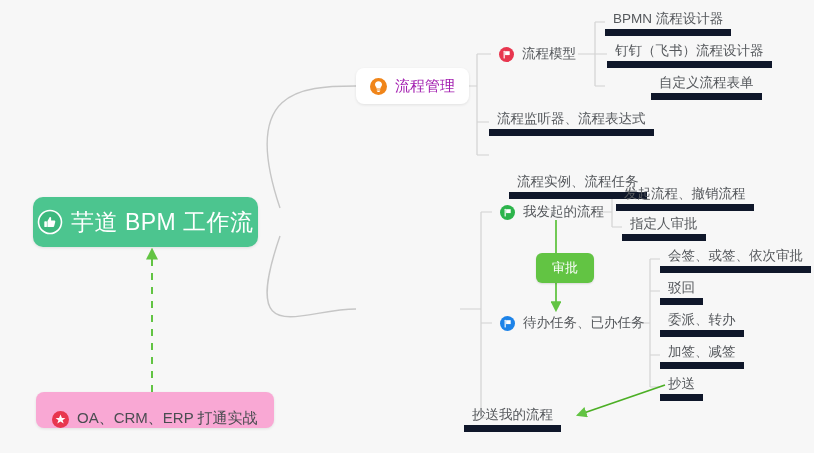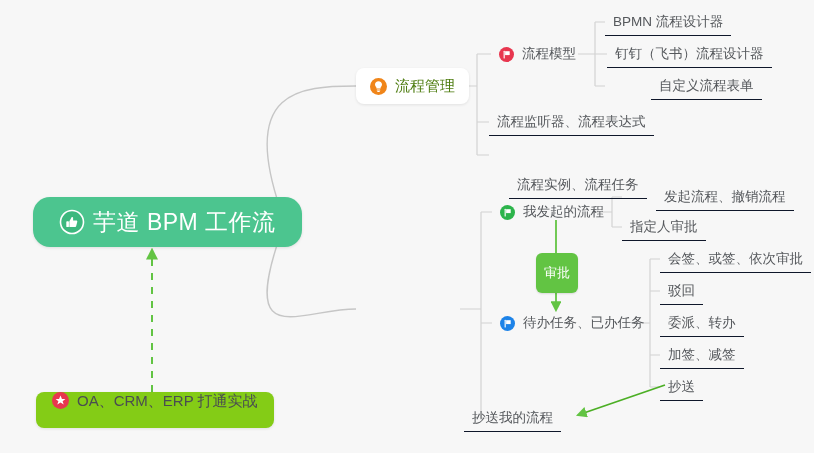--- a/index.html
+++ b/index.html
@@ -11,22 +11,22 @@
     position:relative;
   }
   #canvas{position:absolute;left:0;top:0;width:814px;height:453px;}
   svg.links{position:absolute;left:0;top:0;width:814px;height:453px;pointer-events:none;}
 
   
   .root-node{
     position:absolute;
     display:flex;align-items:center;
     box-sizing:border-box;
-    border-radius:17px;
-    padding:0 26px;
+    border-radius:10px;
+    padding:0 4px;
     height:50px;
     background:#4cc58f;
     box-shadow:0 1px 3px rgba(0,0,0,0.10);
   }
   .root-label{
     color:#ffffff;
     font-size:23px;
     letter-spacing:.5px;
     white-space:nowrap;
   }
@@ -36,67 +36,67 @@
     position:absolute;
     display:flex;align-items:center;
     box-sizing:border-box;
     background:#ffffff;
     border-radius:8px;
     height:36px;
     padding:0 14px;
     box-shadow:0 1px 3px rgba(0,0,0,0.09);
   }
   .card-label{
-    color:#4d7c0f;
+    color:#a21caf;
     font-size:15px;
     white-space:nowrap;
   }
 
   
   .callout-node{
     position:absolute;
-    display:flex;align-items:flex-start;
-    box-sizing:border-box;
-    background:#84cc16;
+    display:flex;align-items:flex-end;
+    box-sizing:border-box;
+    background:#f9a8d4;
     border-radius:8px;
     height:36px;
     padding:0 16px;
     box-shadow:0 1px 3px rgba(0,0,0,0.09);
   }
   .callout-label{
     color:#4a4d51;
     font-size:15px;
     white-space:nowrap;
   }
 
   
   .leaf-node{
     position:absolute;
     display:flex;align-items:center;
     box-sizing:border-box;
     height:28px;
     padding:0 8px 0 8px;
-    border-bottom:1px solid #0f172a;
+    border-bottom:7px solid #0f172a;
     white-space:nowrap;
   }
   .leaf-label{
     color:#55585c;
     font-size:13.5px;
     white-space:nowrap;
   }
 
   
   .badge-node{
     position:absolute;
     display:flex;align-items:center;justify-content:center;
     box-sizing:border-box;
     background:#62c443;
     border-radius:6px;
-    padding:0 8px;
-    height:40px;
+    padding:0 16px;
+    height:30px;
     box-shadow:0 1px 2px rgba(0,0,0,0.12);
   }
   .badge-label{
     color:#ffffff;
     font-size:13px;
     white-space:nowrap;
   }
 
   
   .icon{
@@ -203,21 +203,21 @@
     <span class="icon">
       <svg width="15" height="15" viewBox="0 0 15 15">
         <circle cx="7.5" cy="7.5" r="7.5" fill="#2cb44b"></circle>
         <rect x="4.6" y="3.7" width="1.15" height="7.7" rx="0.5" fill="#ffffff"></rect>
         <path d="M6.1 4.2 L10.7 4.2 L10.7 8.1 L6.1 8.1 Z" fill="#ffffff"></path>
       </svg>
     </span>
     <span class="leaf-label">我发起的流程</span>
   </div>
 
-  <div class="leaf-node" style="left:656px;top:183px;align-items:center;">
+  <div class="leaf-node" style="left:616px;top:183px;align-items:center;">
     <span class="leaf-label">发起流程、撤销流程</span>
   </div>
   <div class="leaf-node" style="left:622px;top:213px;">
     <span class="leaf-label">指定人审批</span>
   </div>
 
   <div class="leaf-node" style="left:492px;top:309px;border-bottom:none;">
     <span class="icon">
       <svg width="15" height="15" viewBox="0 0 15 15">
         <circle cx="7.5" cy="7.5" r="7.5" fill="#1d83e8"></circle>

